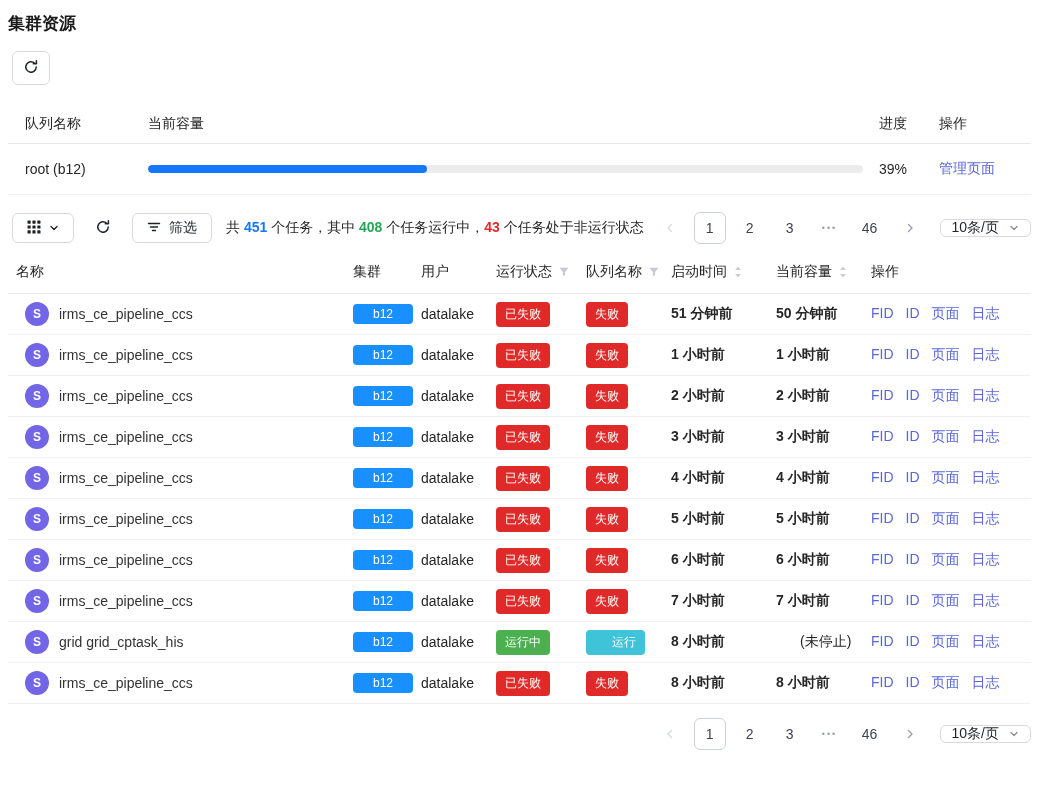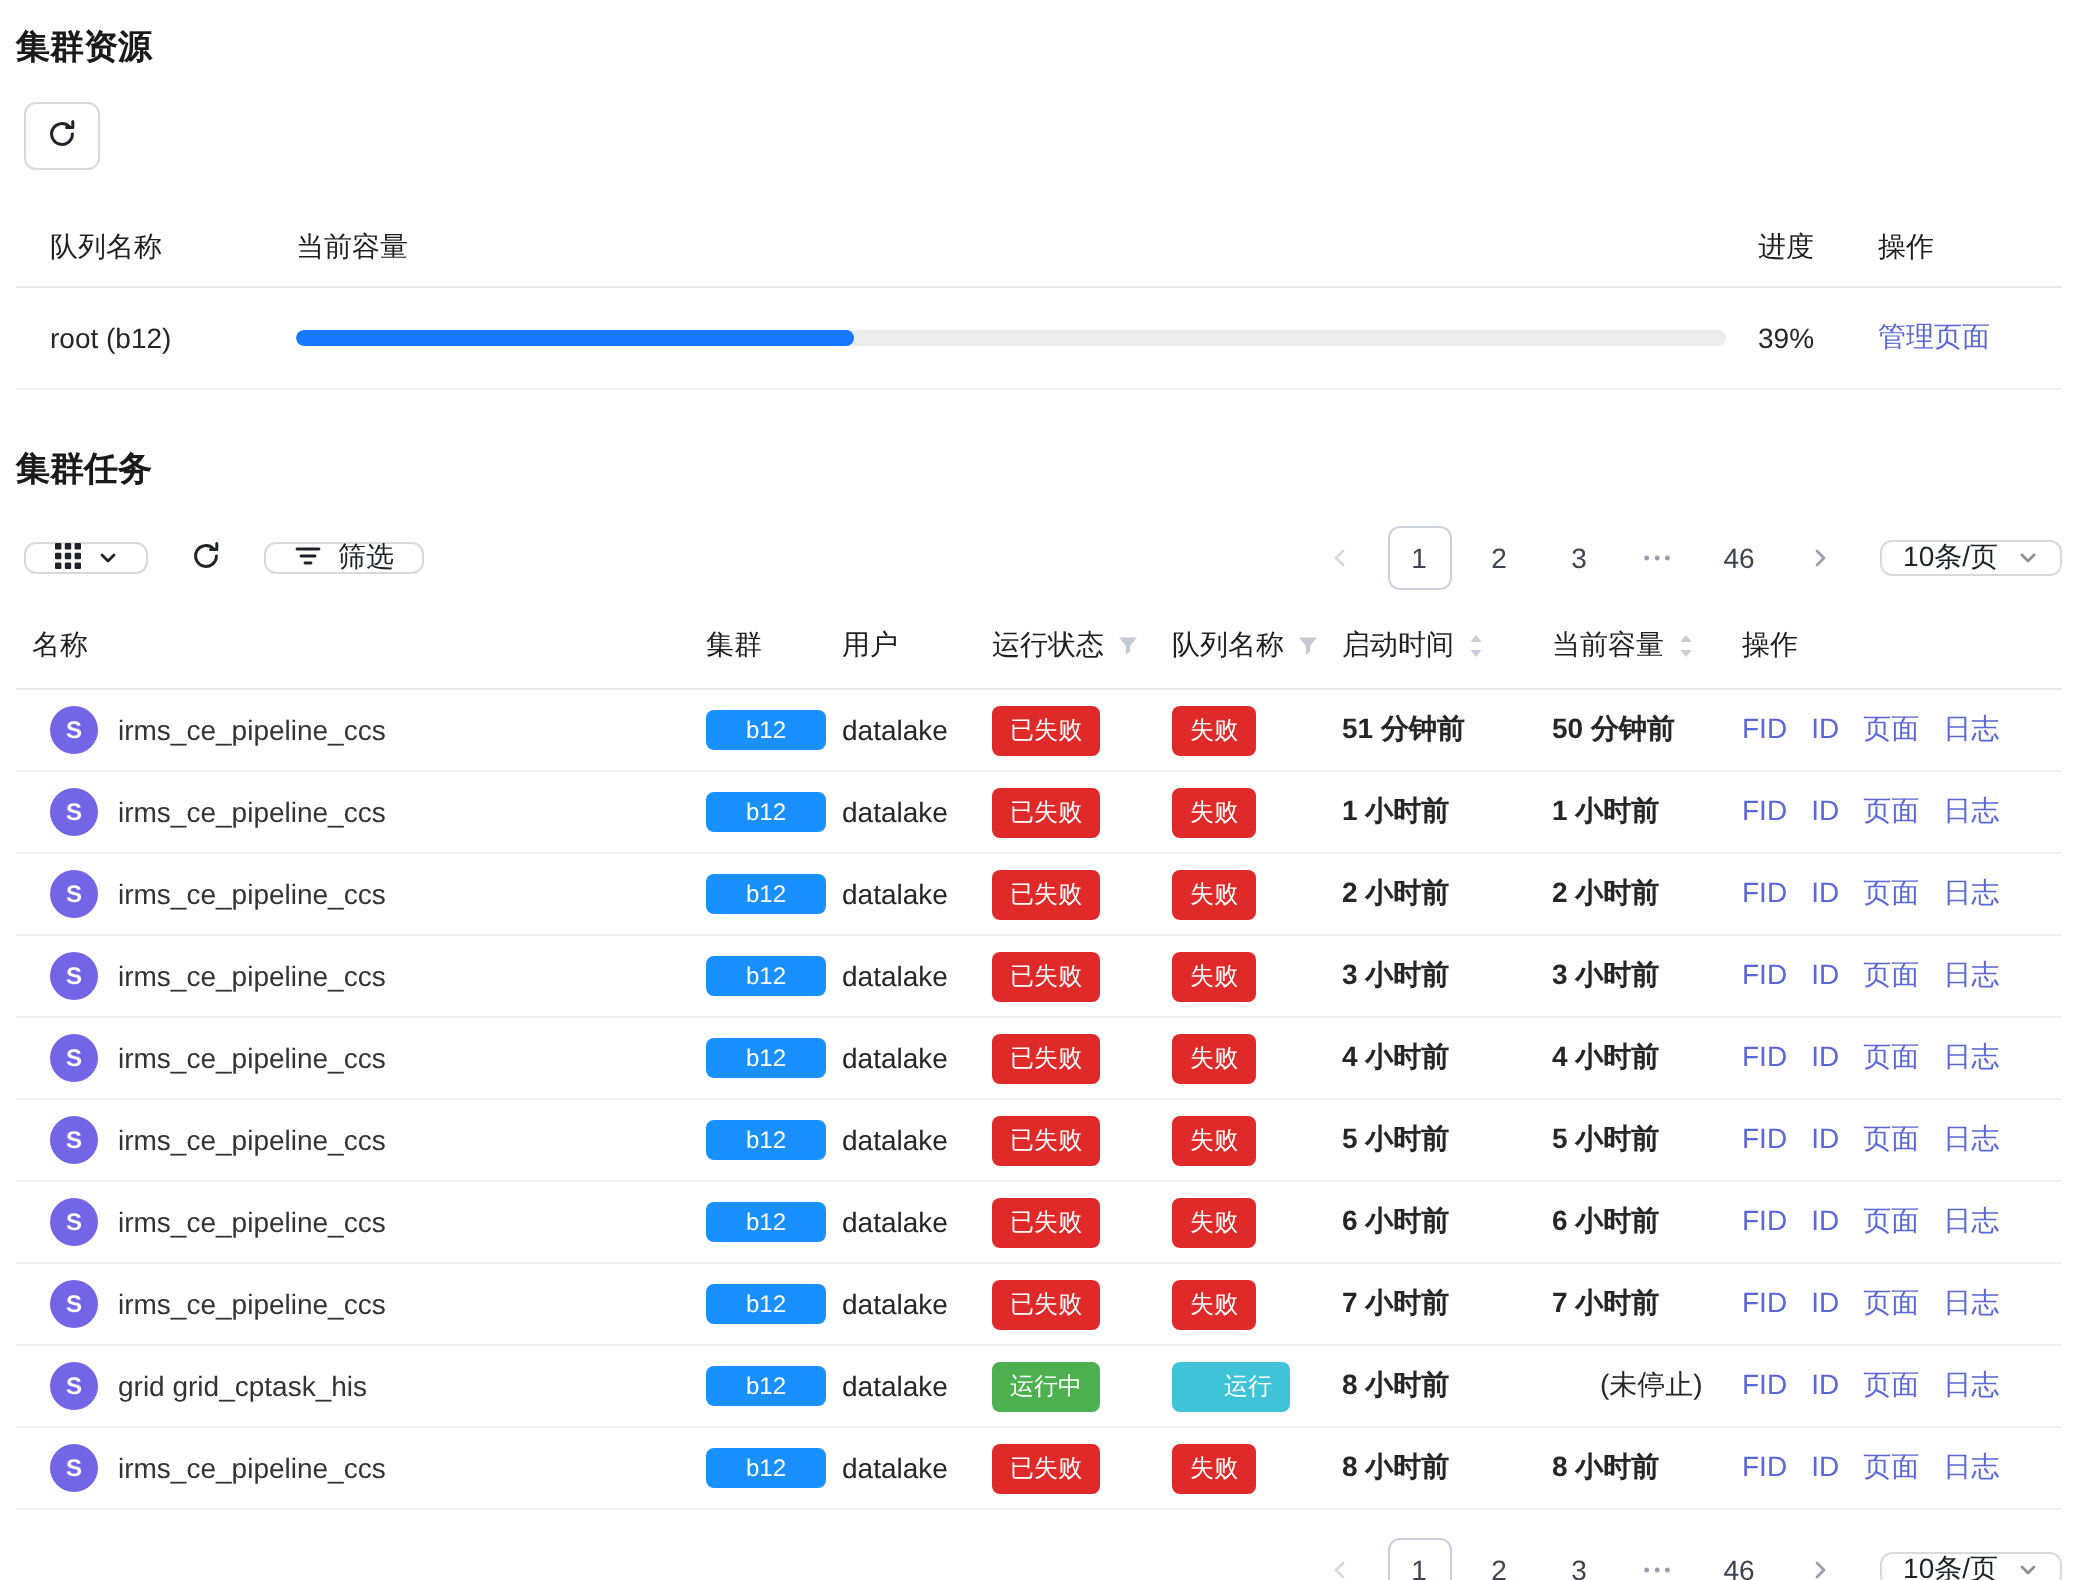--- a/index.html
+++ b/index.html
@@ -17,21 +17,21 @@
   .icon-btn {
     width: 38px; height: 34px; border: 1px solid #d9d9d9; border-radius: 6px;
     background: #fff; display: inline-flex; align-items: center; justify-content: center;
     cursor: pointer; color: #1f2329;
   }
   .icon-plain {
     border: none; background: none; width: 30px; height: 34px;
     display: inline-flex; align-items: center; justify-content: center; cursor: pointer; color: #1f2329;
   }
   .btn {
-    height: 16px; border: 1px solid #d9d9d9; border-radius: 6px; background: #fff;
+    height: 30px; border: 1px solid #d9d9d9; border-radius: 6px; background: #fff;
     display: inline-flex; align-items: center; gap: 8px; padding: 0 14px;
     font-size: 14px; color: #1f2329; cursor: pointer; white-space: nowrap;
   }
 
   
   .resources-toolbar { margin: 16px 0 20px 4px; }
   table { border-collapse: collapse; width: 1023px; table-layout: fixed; }
   th { text-align: left; font-weight: 500; color: #1f1f1f; font-size: 14px;
        padding: 10px 8px; border-bottom: 1px solid #e8e8e8; white-space: nowrap; }
   td { padding: 8px; border-bottom: 1px solid #f0f0f0; vertical-align: middle; font-size: 14px; }
@@ -143,21 +143,20 @@
           <div class="progress-track">
             <div class="progress-fill" style="width: 39%;"></div>
           </div>
         </td>
         <td>39%</td>
         <td><a class="link">管理页面</a></td>
       </tr>
     </tbody>
   </table>
 
-  <h2 class="section-title tasks-title">集群任务</h2>
 
   <div class="toolbar">
     <button class="btn">
       <span>
         <svg width="14" height="14" viewBox="0 0 14 14" fill="currentColor">
           <rect x="0.5" y="0.5" width="3.2" height="3.2" rx="0.6"></rect>
             <rect x="5.4" y="0.5" width="3.2" height="3.2" rx="0.6"></rect>
             <rect x="10.3" y="0.5" width="3.2" height="3.2" rx="0.6"></rect>
           <rect x="0.5" y="5.4" width="3.2" height="3.2" rx="0.6"></rect>
             <rect x="5.4" y="5.4" width="3.2" height="3.2" rx="0.6"></rect>
@@ -185,20 +184,21 @@
 
     <button class="btn gap-l">
       <span>
         <svg width="14" height="14" viewBox="0 0 14 14">
             <path d="M1.5 3.5h11M3.5 7h7M5.5 10.5h3" stroke="currentColor" stroke-width="1.4" fill="none" stroke-linecap="round"></path>
           </svg>
       </span>
       <span>筛选</span>
     </button>
 
+    <span class="summary"><span class="seg-plain">共 </span><span class="seg-blue">451</span><span class="seg-plain"> 个任务，其中 </span><span class="seg-green">408</span><span class="seg-plain"> 个任务运行中，</span><span class="seg-red">43</span><span class="seg-plain"> 个任务处于非运行状态</span></span>
 
     <div class="pagination">
         <div class="page-item page-arrow disabled">
           <svg width="12" height="12" viewBox="0 0 12 12">
             <path d="M7.5 2.5 4 6l3.5 3.5" stroke="currentColor" fill="none" stroke-width="1.4" stroke-linecap="round" stroke-linejoin="round"></path>
           </svg>
         </div>
         <div class="page-item active">1</div>
         <div class="page-item">2</div>
         <div class="page-item">3</div>

